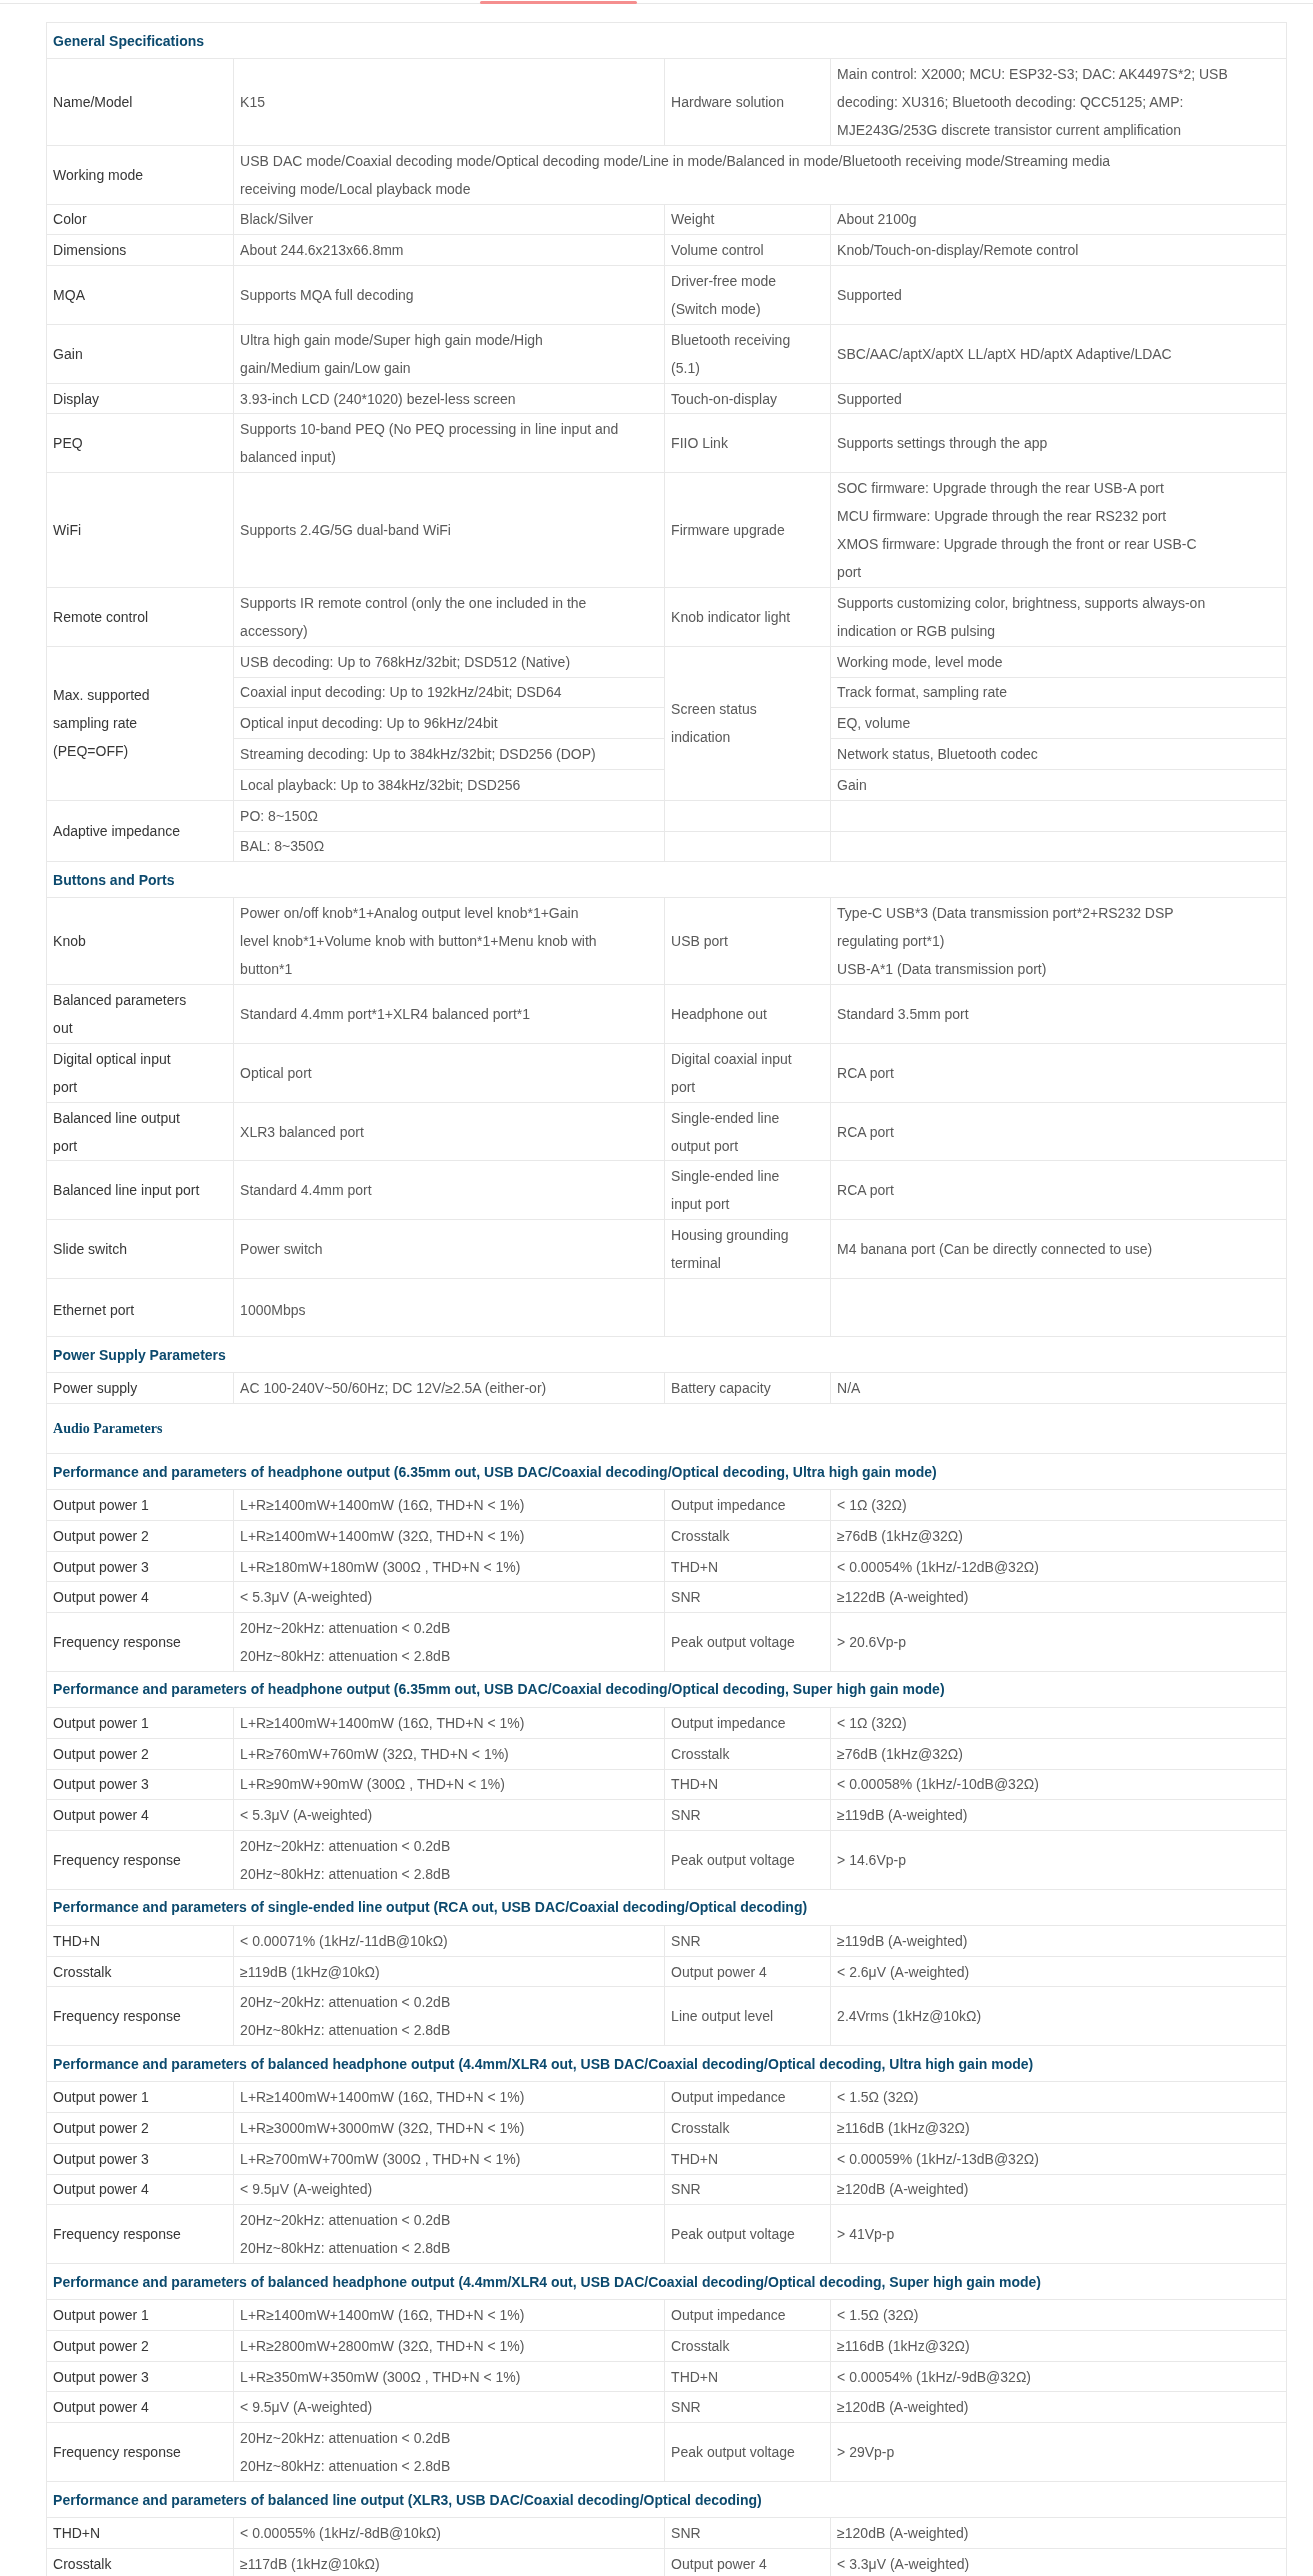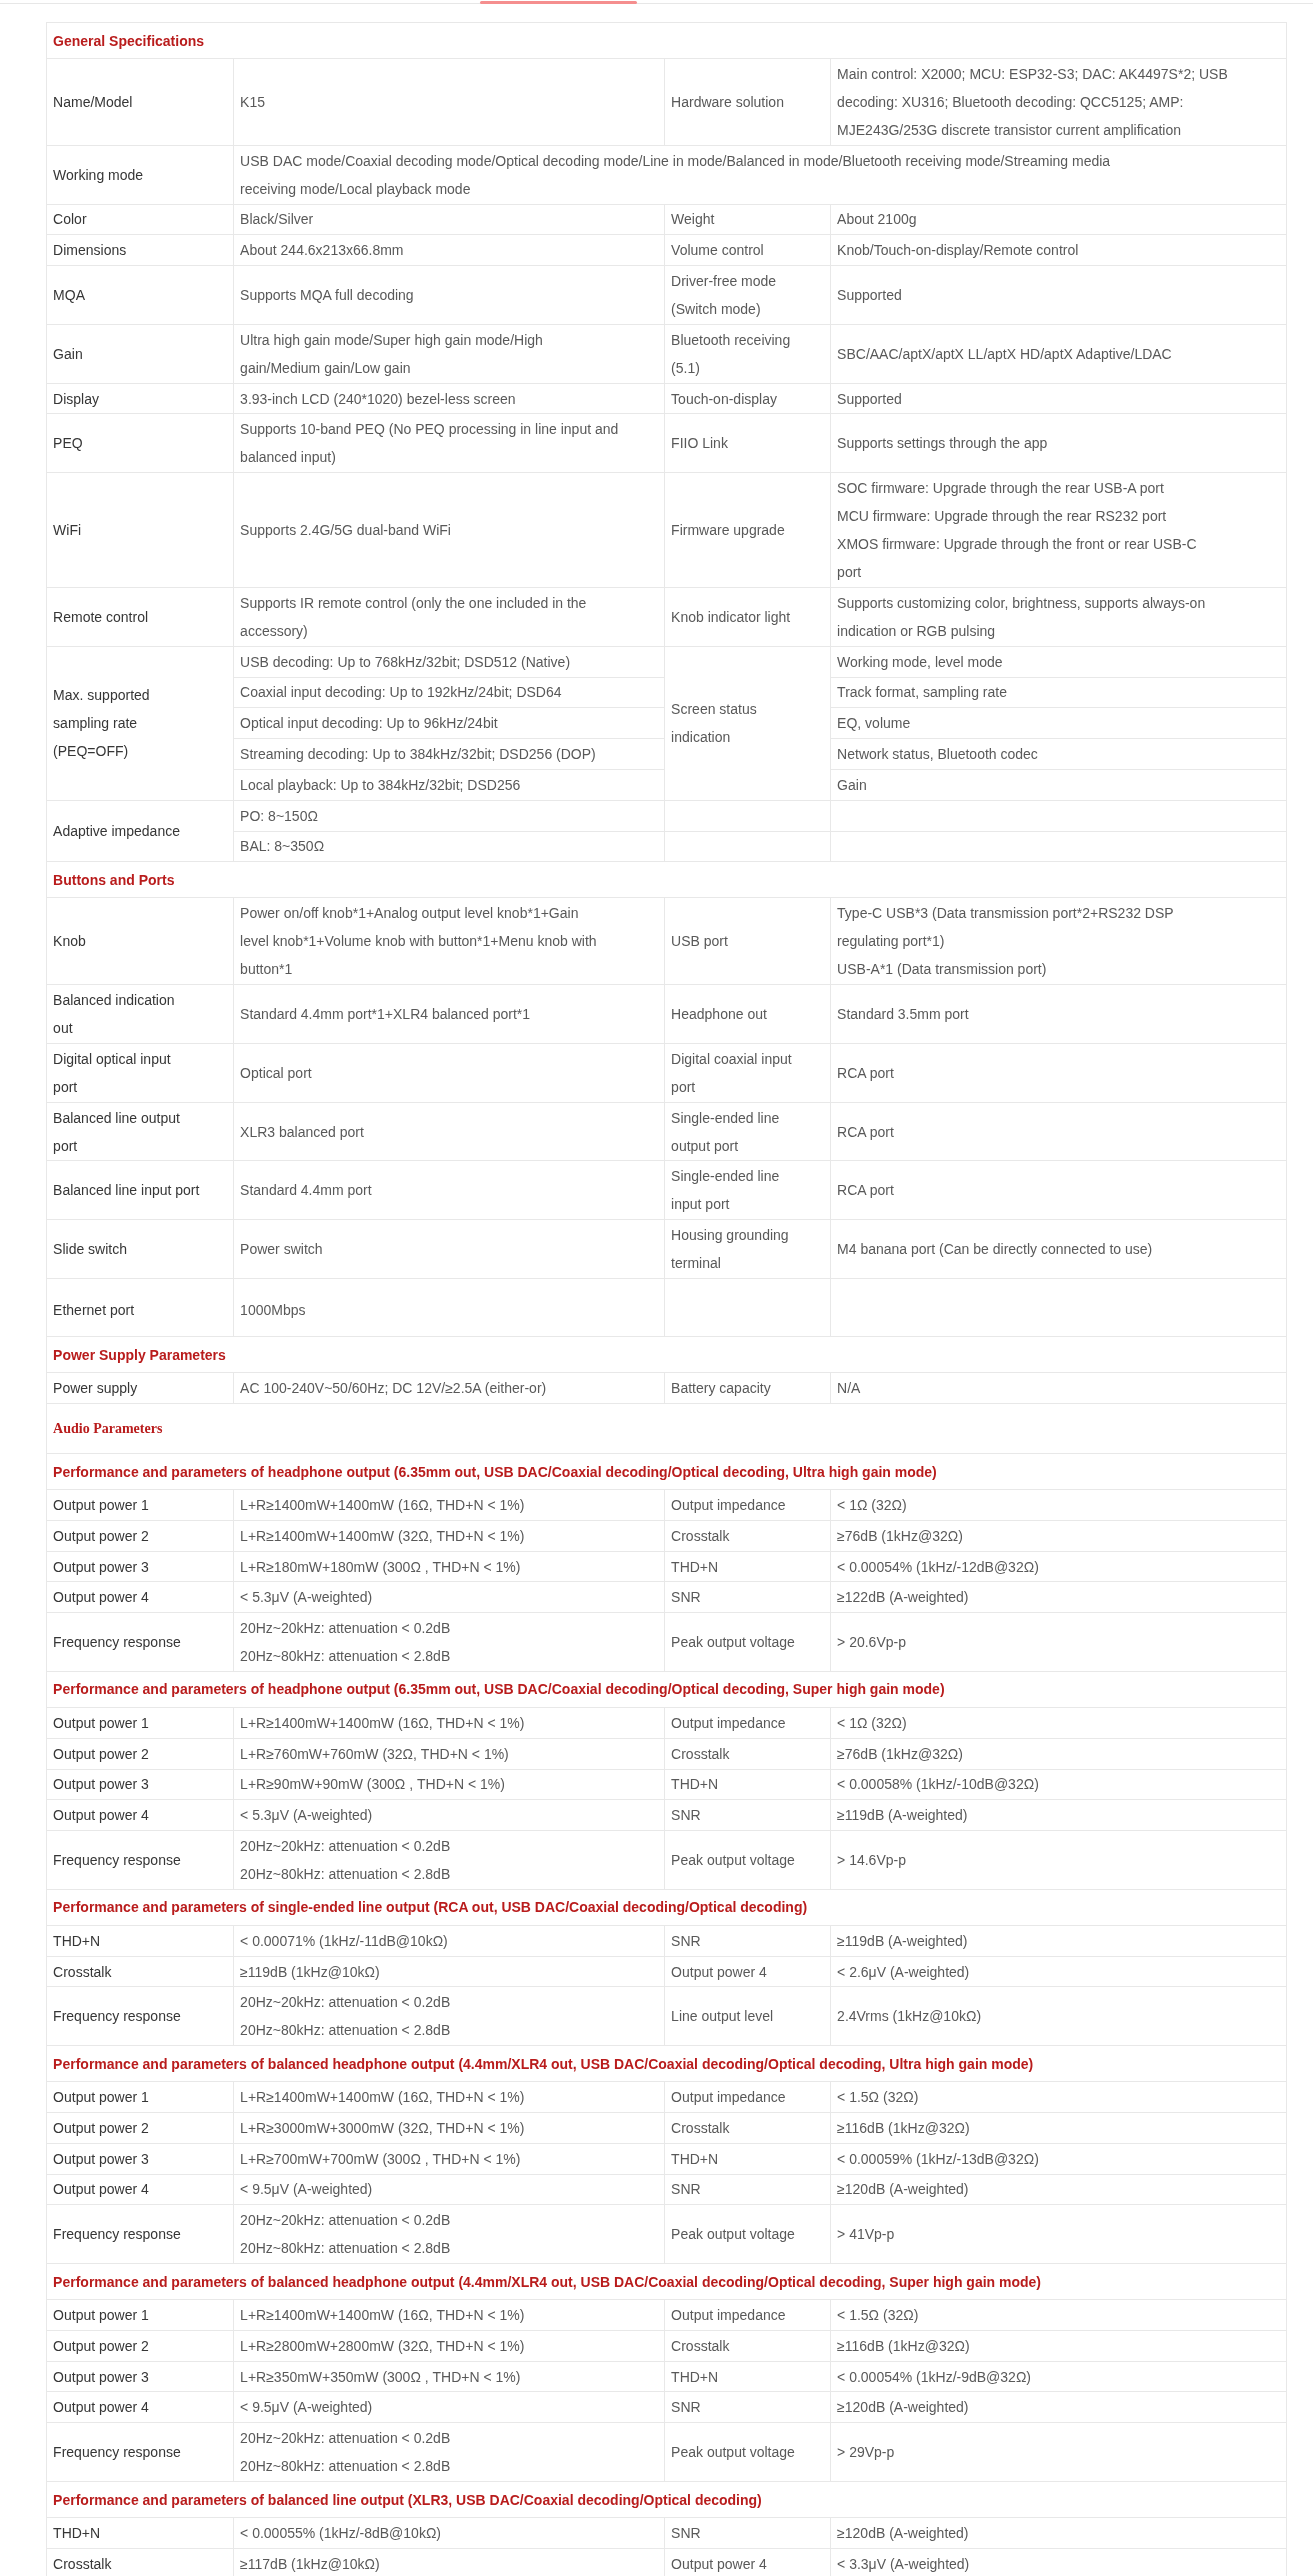--- a/index.html
+++ b/index.html
@@ -47,21 +47,21 @@
     white-space: pre-line;
     word-wrap: break-word;
     background: #ffffff;
   }
   table.specs td.b {
     font-weight: 400;
     color: #363636;
   }
   table.specs tr.sec td {
     font-weight: 700;
-    color: #b91c1c;
+    color: #0c4a6e;
     padding: 3.5px 6.1px;
   }
   table.specs tr.sec-lg td {
     padding: 10.5px 6.1px;
     font-family: Liberation Serif, serif;
   }
   table.specs tr.tall td {
     padding-top: 17px;
     padding-bottom: 12.3px;
   }
@@ -196,21 +196,21 @@
         <td class="b">Knob</td>
         <td>Power on/off knob*1+Analog output level knob*1+Gain
 level knob*1+Volume knob with button*1+Menu knob with
 button*1</td>
         <td>USB port</td>
         <td>Type-C USB*3 (Data transmission port*2+RS232 DSP
 regulating port*1)
 USB-A*1 (Data transmission port)</td>
       </tr>
       <tr>
-        <td class="b">Balanced indication
+        <td class="b">Balanced parameters
 out</td>
         <td>Standard 4.4mm port*1+XLR4 balanced port*1</td>
         <td>Headphone out</td>
         <td>Standard 3.5mm port</td>
       </tr>
       <tr>
         <td class="b">Digital optical input
 port</td>
         <td>Optical port</td>
         <td>Digital coaxial input

